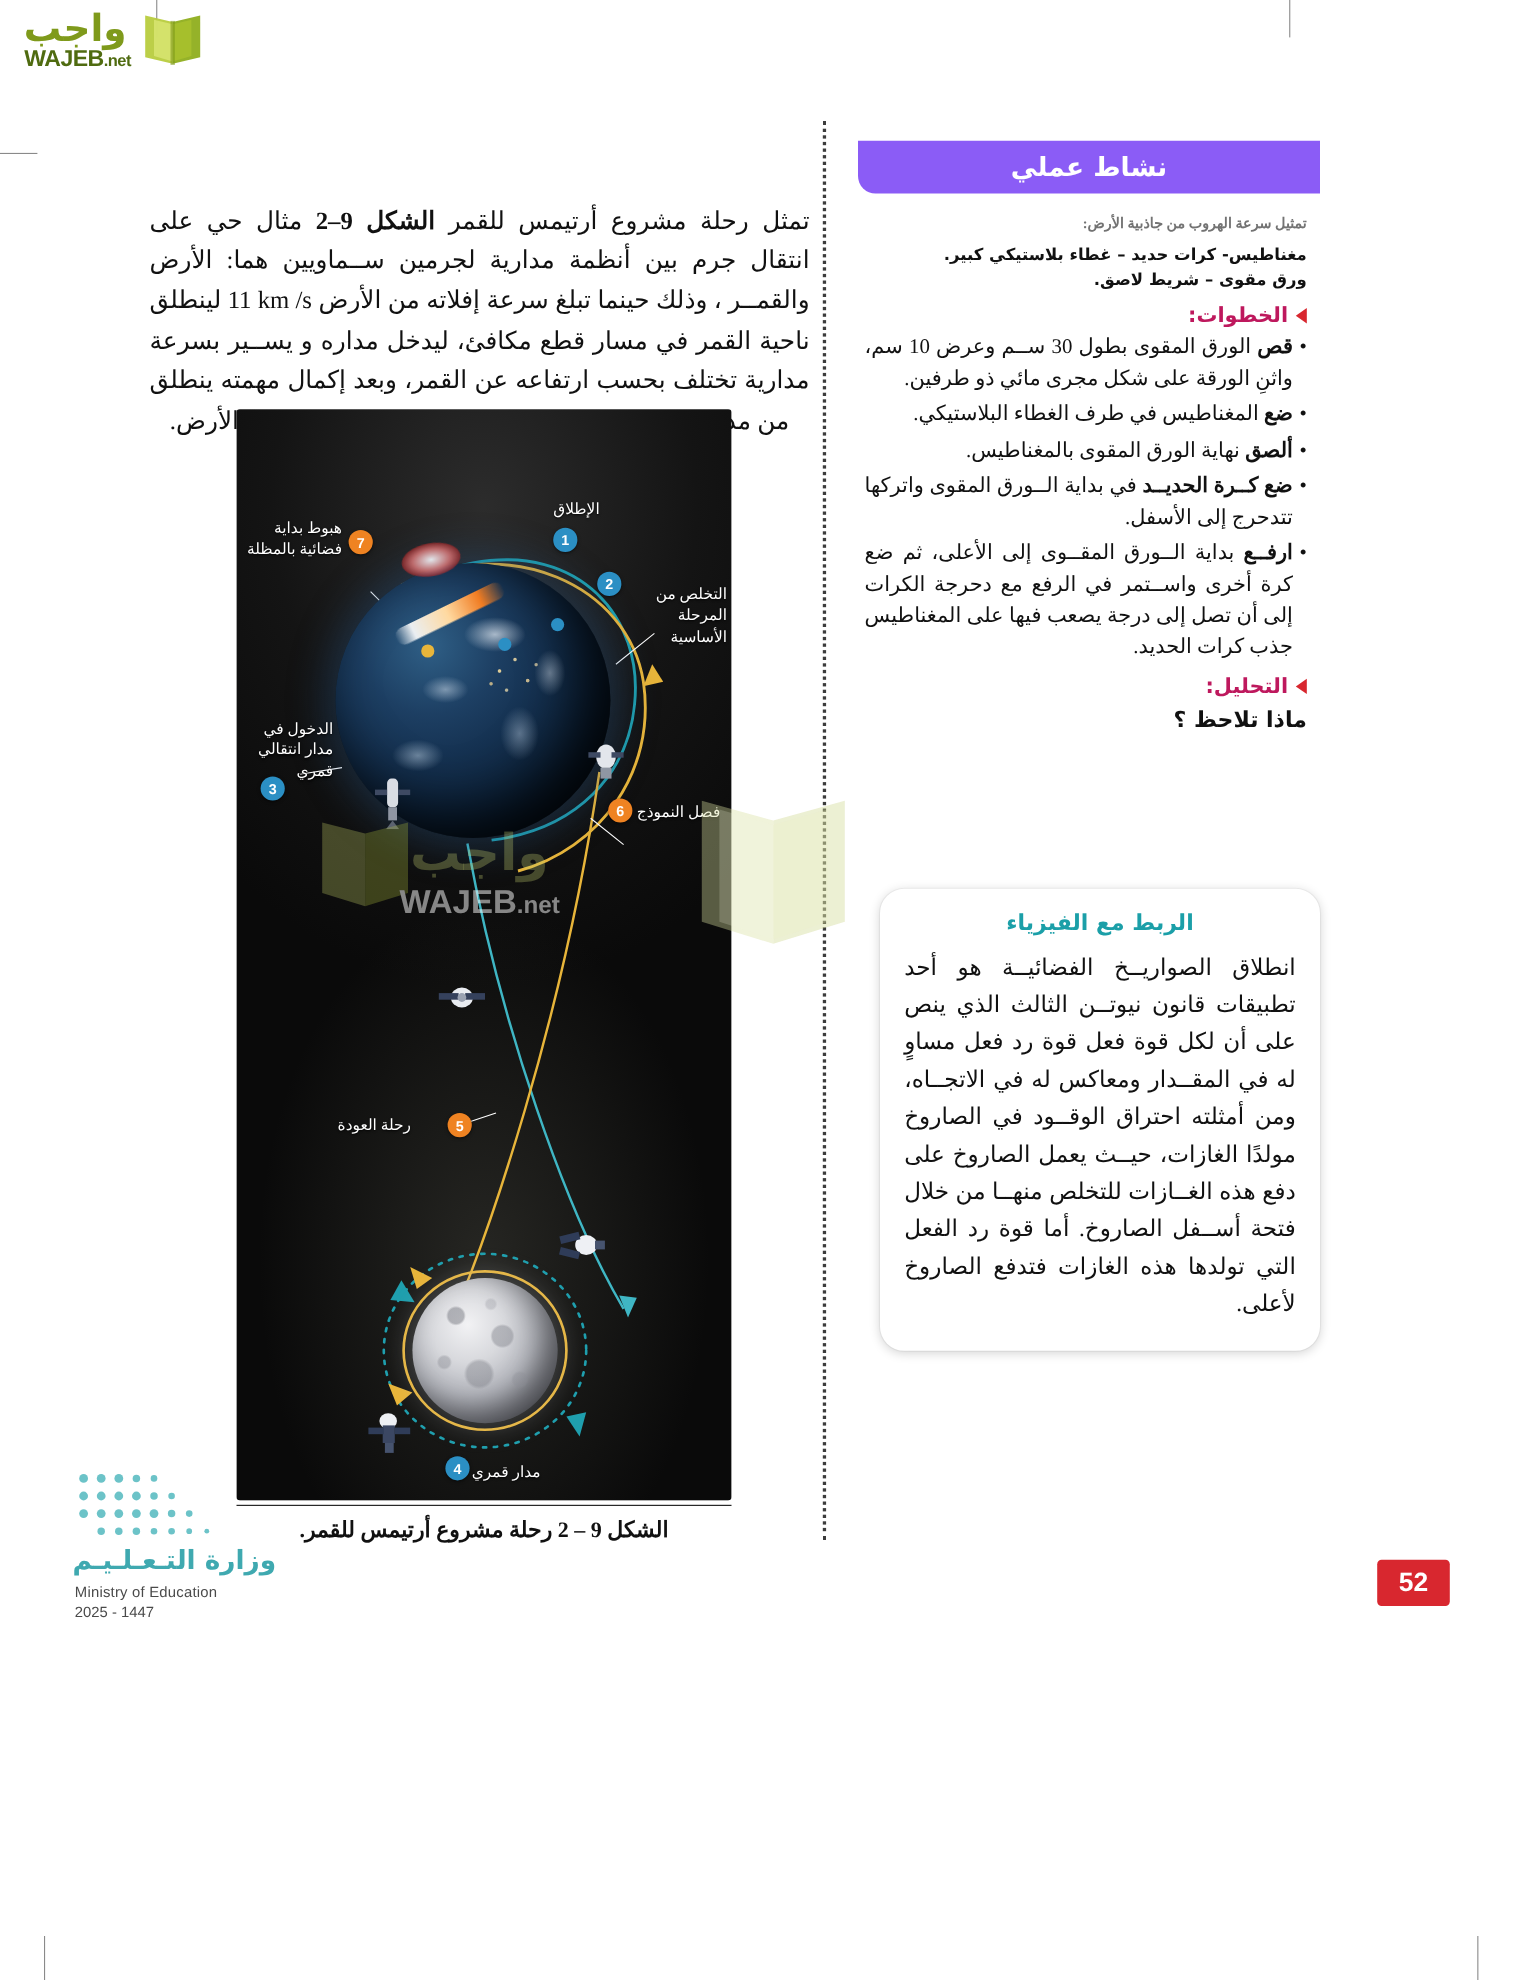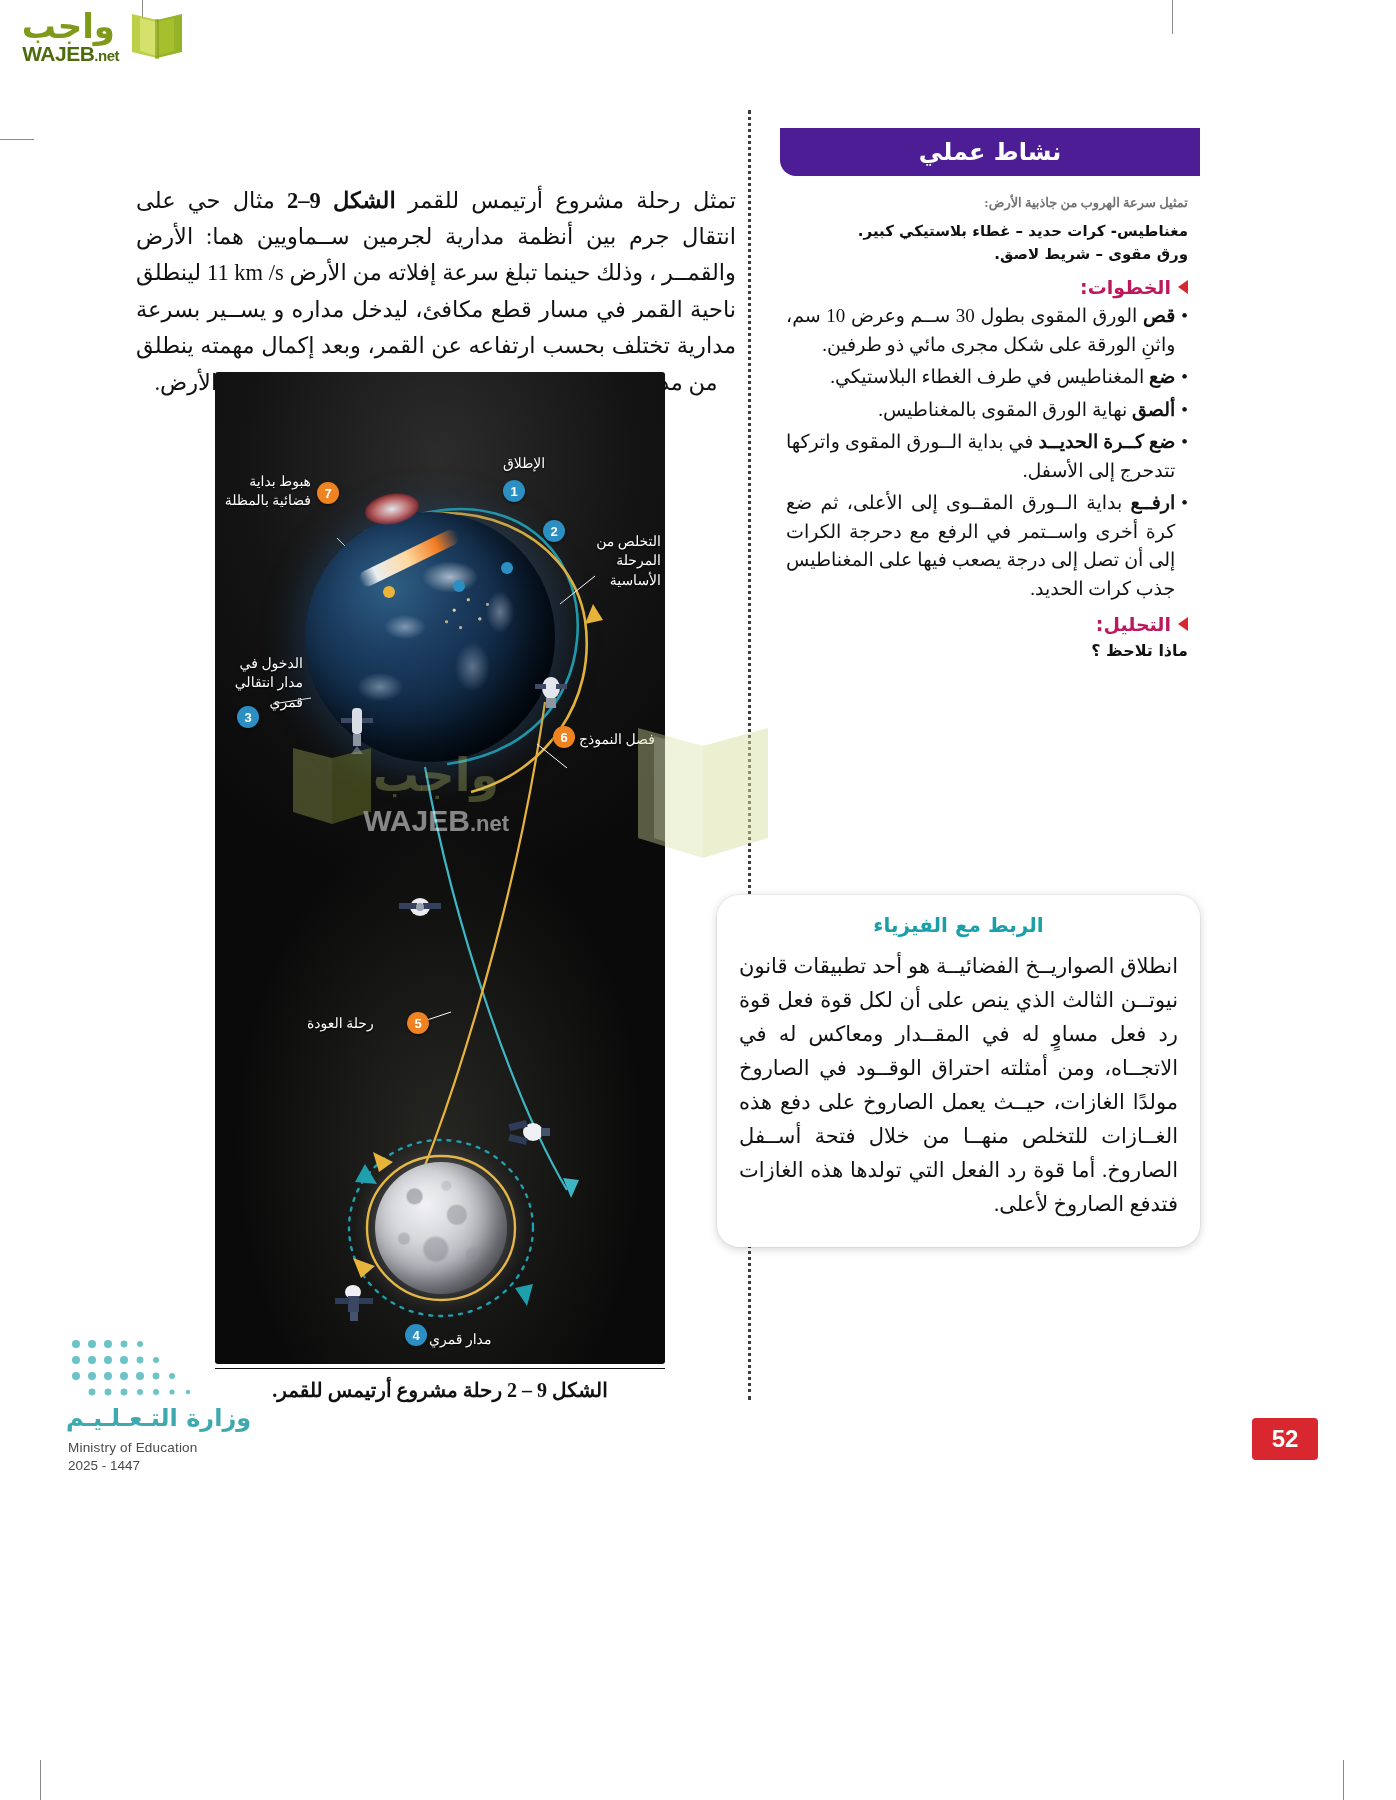--- a/index.html
+++ b/index.html
@@ -305,21 +305,21 @@
     position: absolute;
     right: 196px;
     top: 128px;
     width: 420px;
     direction: rtl;
   }
   .activity-banner {
     position: relative;
     width: 420px;
     height: 48px;
-    background: #4c1d95;
+    background: #8b5cf6;
     border-radius: 0 0 0 16px;
     display: flex;
     align-items: center;
     justify-content: center;
     color: #ffffff;
     font-family: "DejaVu Sans", sans-serif;
     font-size: 24px;
     font-weight: bold;
   }
   .side-body {
@@ -370,41 +370,41 @@
   }
   .bullet-dot {
     flex: 0 0 auto;
     font-size: 19px;
     line-height: 1.5;
   }
   .bullet-text { flex: 1 1 auto; }
   .bullet-text b { font-weight: bold; }
   .q-line {
     font-family: "DejaVu Sans", sans-serif;
-    font-size: 16px;
+    font-size: 20px;
     font-weight: bold;
     color: #111;
     line-height: 1.5;
     margin-top: 2px;
   }
   .q-body {
     font-family: "DejaVu Sans", sans-serif;
     font-size: 15px;
     font-weight: bold;
     color: #111;
     line-height: 1.6;
     text-align: justify;
   }
 
   
   .physics-card {
     position: absolute;
     right: 196px;
-    top: 895px;
-    width: 483px;
+    top: 808px;
+    width: 400px;
     background: #ffffff;
     border-radius: 22px;
     box-shadow: 0 2px 10px rgba(0,0,0,0.18), 0 0 0 1px rgba(0,0,0,0.04);
     padding: 18px 22px 26px 22px;
     direction: rtl;
     box-sizing: border-box;
   }
   .physics-title {
     color: #1b9fa8;
     font-family: "DejaVu Sans", sans-serif;

